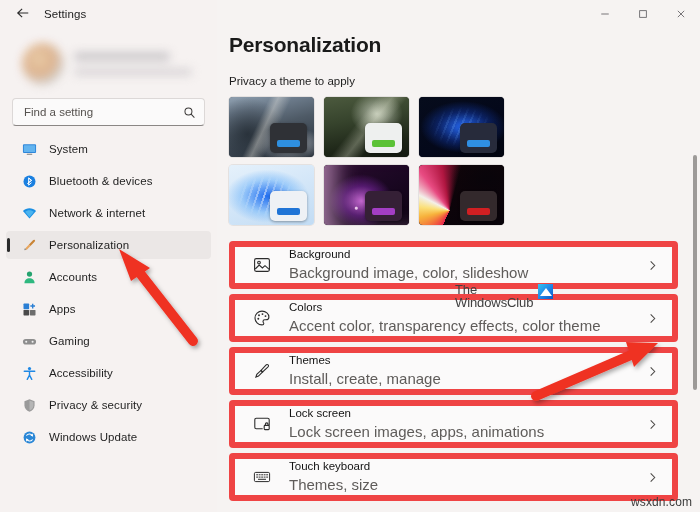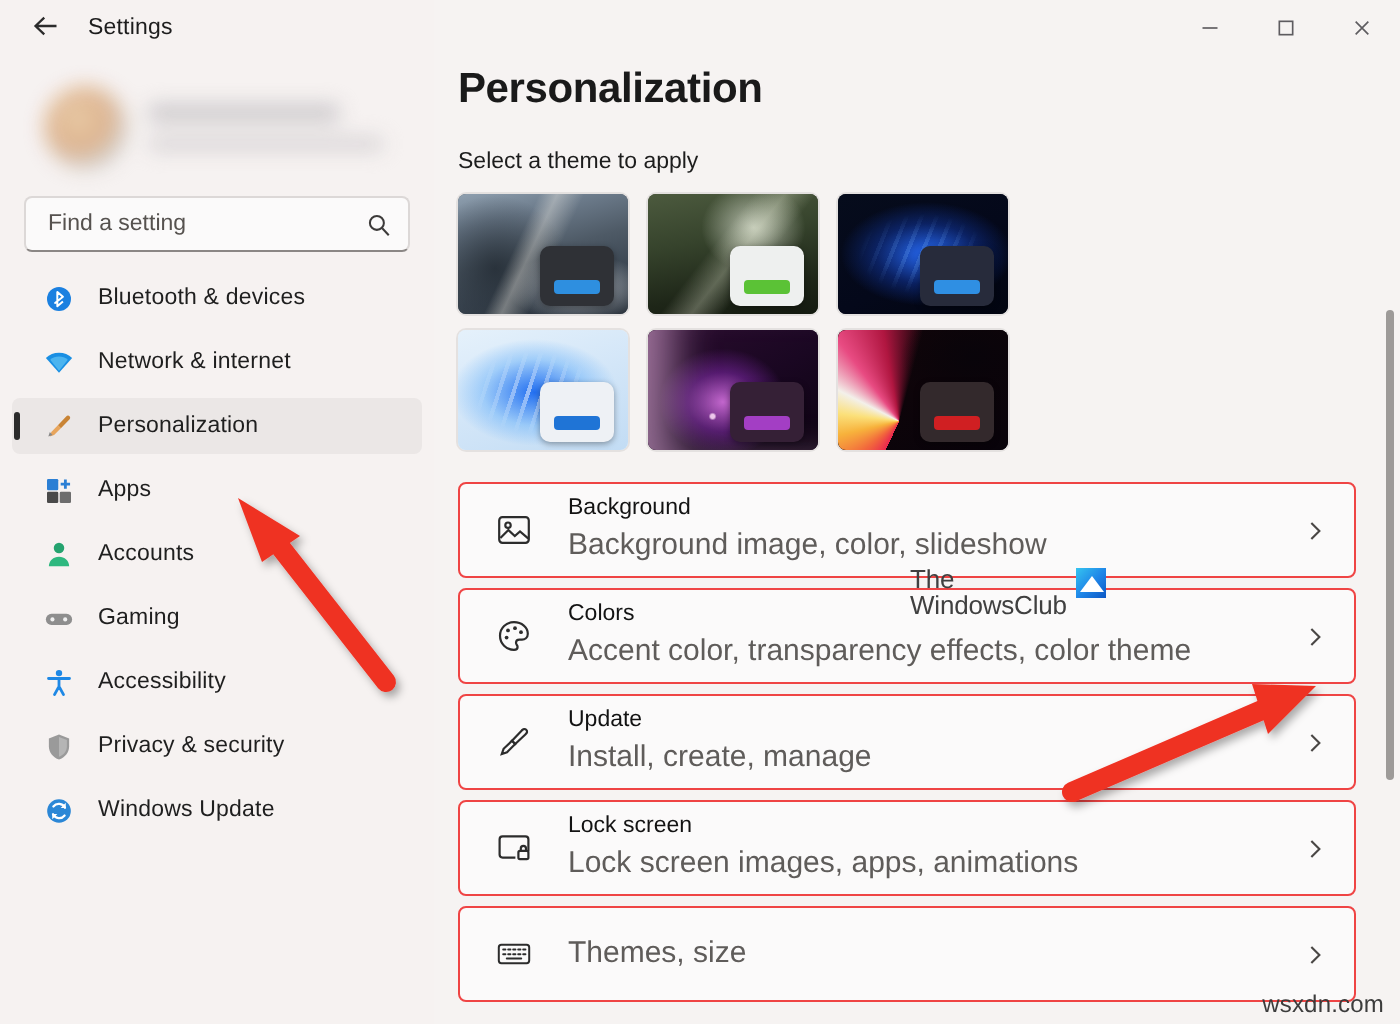--- a/index.html
+++ b/index.html
@@ -268,21 +268,21 @@
   .wp-flower::after {
     content:"";
     position:absolute; inset:0;
     background: radial-gradient(ellipse 70% 70% at 80% 22%, rgba(8,4,10,.92), transparent 62%);
   }
 
   
   .rows { display: flex; flex-direction: column; gap: 5px; }
   .setting-row {
     background: #fbfafa;
-    border: 1px solid #ef4444;
+    border: 6px solid #ef4444;
     border-radius: 4px;
     height: 48px;
     display: flex; align-items: center;
     padding: 0 14px 0 16px;
     cursor: pointer;
   }
   .row-ico {
     width: 22px; height: 22px;
     flex: 0 0 22px;
     display: flex; align-items: center; justify-content: center;
@@ -419,20 +419,30 @@
       <span class="search-icon">
         <svg viewBox="0 0 16 16" fill="none" stroke="currentColor" stroke-width="1.25">
           <circle cx="6.7" cy="6.7" r="4.3"></circle>
             <path d="M10 10l4 4.3"></path>
         </svg>
       </span>
     </div>
 
     <div class="nav">
 
+      <div class="nav-item">
+        <span class="nav-ico">
+          <svg viewBox="0 0 16 16">
+              <rect x="1" y="2.5" width="14" height="9.2" rx="1.1" fill="#2e86d9"></rect>
+              <rect x="2" y="3.5" width="12" height="7.2" rx=".6" fill="#63b4ef"></rect>
+              <rect x="5" y="12.4" width="6" height="1.2" rx=".5" fill="#7d7d7d"></rect>
+            </svg>
+        </span>
+        <span class="nav-label">System</span>
+      </div>
 
       <div class="nav-item">
         <span class="nav-ico">
           <svg viewBox="0 0 16 16">
               <circle cx="8" cy="8" r="6.4" fill="#1b80e0"></circle>
               <path d="M7.1 4.2l3 2.6-4.2 3.3 4.2-3.3-3-2.5v7.6l3-2.6" fill="none" stroke="#fff" stroke-width="1.05" stroke-linejoin="round"></path>
             </svg>
         </span>
         <span class="nav-label">Bluetooth &amp; devices</span>
       </div>
@@ -449,44 +459,44 @@
 
       <div class="nav-item selected">
         <span class="nav-ico">
           <svg viewBox="0 0 16 16">
               <path d="M13.6 2.2c.6.6.4 1.3-.2 1.9L9 8.6 7.4 7 11.7 2.5c.6-.6 1.3-.8 1.9-.3z" fill="#c98435"></path>
               <path d="M7.4 7L9 8.6l-3.6 3.6-2.3.8.8-2.3L7.4 7z" fill="#e8a55c"></path>
               <path d="M3.1 10.7l-.8 2.3 2.3-.8-1.5-1.5z" fill="#8a8a8a"></path>
             </svg>
         </span>
         <span class="nav-label">Personalization</span>
+      </div>
+
+      <div class="nav-item">
+        <span class="nav-ico">
+          <svg viewBox="0 0 16 16">
+              <circle cx="8" cy="4.3" r="2.8" fill="#25a36f"></circle>
+              <path d="M2.6 14c0-3 2.4-5.1 5.4-5.1s5.4 2.1 5.4 5.1H2.6z" fill="#2eb87f"></path>
+            </svg>
+        </span>
+        <span class="nav-label">Accounts</span>
       </div>
 
       <div class="nav-item">
         <span class="nav-ico">
           <svg viewBox="0 0 16 16">
               <rect x="1.6" y="8.4" width="6" height="6" rx=".7" fill="#4a4a4a"></rect>
               <rect x="8.4" y="8.4" width="6" height="6" rx=".7" fill="#6d6d6d"></rect>
               <rect x="1.6" y="1.6" width="6" height="6" rx=".7" fill="#2b7fd4"></rect>
               <path d="M11.4 1.8v5M8.9 4.3h5" stroke="#2b7fd4" stroke-width="1.5"></path>
             </svg>
         </span>
         <span class="nav-label">Apps</span>
       </div>
 
-      <div class="nav-item">
-        <span class="nav-ico">
-          <svg viewBox="0 0 16 16">
-              <circle cx="8" cy="4.3" r="2.8" fill="#25a36f"></circle>
-              <path d="M2.6 14c0-3 2.4-5.1 5.4-5.1s5.4 2.1 5.4 5.1H2.6z" fill="#2eb87f"></path>
-            </svg>
-        </span>
-        <span class="nav-label">Accounts</span>
-      </div>
-
 
       <div class="nav-item">
         <span class="nav-ico">
           <svg viewBox="0 0 16 16">
               <rect x="1" y="5.2" width="14" height="6" rx="3" fill="#8e8e8e"></rect>
               <circle cx="4.5" cy="8.2" r="1.1" fill="#f0f0f0"></circle>
               <circle cx="11.3" cy="8.2" r="1.1" fill="#f0f0f0"></circle>
             </svg>
         </span>
         <span class="nav-label">Gaming</span>
@@ -522,21 +532,21 @@
         </span>
         <span class="nav-label">Windows Update</span>
       </div>
 
     </div>
   </div>
 
   <div class="main">
     <div class="main-inner">
       <div class="page-title">Personalization</div>
-      <div class="section-label">Select a theme to apply</div>
+      <div class="section-label">Privacy a theme to apply</div>
 
       <div class="themes-grid">
         <div class="theme-card">
           <div class="theme-bg wp-mountain"></div>
           <div class="theme-chip" style="background:#2f3136">
             <div class="theme-accent" style="background:#2e8fe0"></div>
           </div>
         </div>
         <div class="theme-card">
           <div class="theme-bg wp-forest"></div>
@@ -613,21 +623,21 @@
         </div>
 
         <div class="setting-row">
           <span class="row-ico">
             <svg viewBox="0 0 18 18" fill="none" stroke="currentColor" stroke-width="1.1">
               <path d="M15.1 2.9c.7.7.5 1.5-.3 2.2L9.6 10l-1.6-1.6 4.9-5.2c.7-.7 1.5-1 2.2-.3z"></path>
               <path d="M8 8.4L9.6 10l-4.1 4.1-2.6.9.9-2.6L8 8.4z"></path>
             </svg>
           </span>
           <div class="row-text">
-            <div class="row-title">Update</div>
+            <div class="row-title">Themes</div>
             <div class="row-sub">Install, create, manage</div>
           </div>
           <span class="row-chevron">
             <svg viewBox="0 0 12 12" fill="none" stroke="currentColor" stroke-width="1.15">
                 <path d="M4 1.6L8.4 6 4 10.4"></path>
               </svg>
           </span>
         </div>
 
         <div class="setting-row">
@@ -650,20 +660,21 @@
         </div>
 
         <div class="setting-row">
           <span class="row-ico">
             <svg viewBox="0 0 18 18" fill="none" stroke="currentColor" stroke-width="1">
               <rect x="1.4" y="4.4" width="15.2" height="9.2" rx="1.3"></rect>
               <path d="M3.6 6.8h1.1M6.1 6.8h1.1M8.6 6.8h1.1M11.1 6.8h1.1M13.6 6.8h1.1M3.6 9.1h1.1M6.1 9.1h1.1M8.6 9.1h1.1M11.1 9.1h1.1M13.6 9.1h1.1M5.4 11.3h7.2" stroke-linecap="round"></path>
             </svg>
           </span>
           <div class="row-text">
+            <div class="row-title">Touch keyboard</div>
             <div class="row-sub">Themes, size</div>
           </div>
           <span class="row-chevron">
             <svg viewBox="0 0 12 12" fill="none" stroke="currentColor" stroke-width="1.15">
                 <path d="M4 1.6L8.4 6 4 10.4"></path>
               </svg>
           </span>
         </div>
 
       </div>

